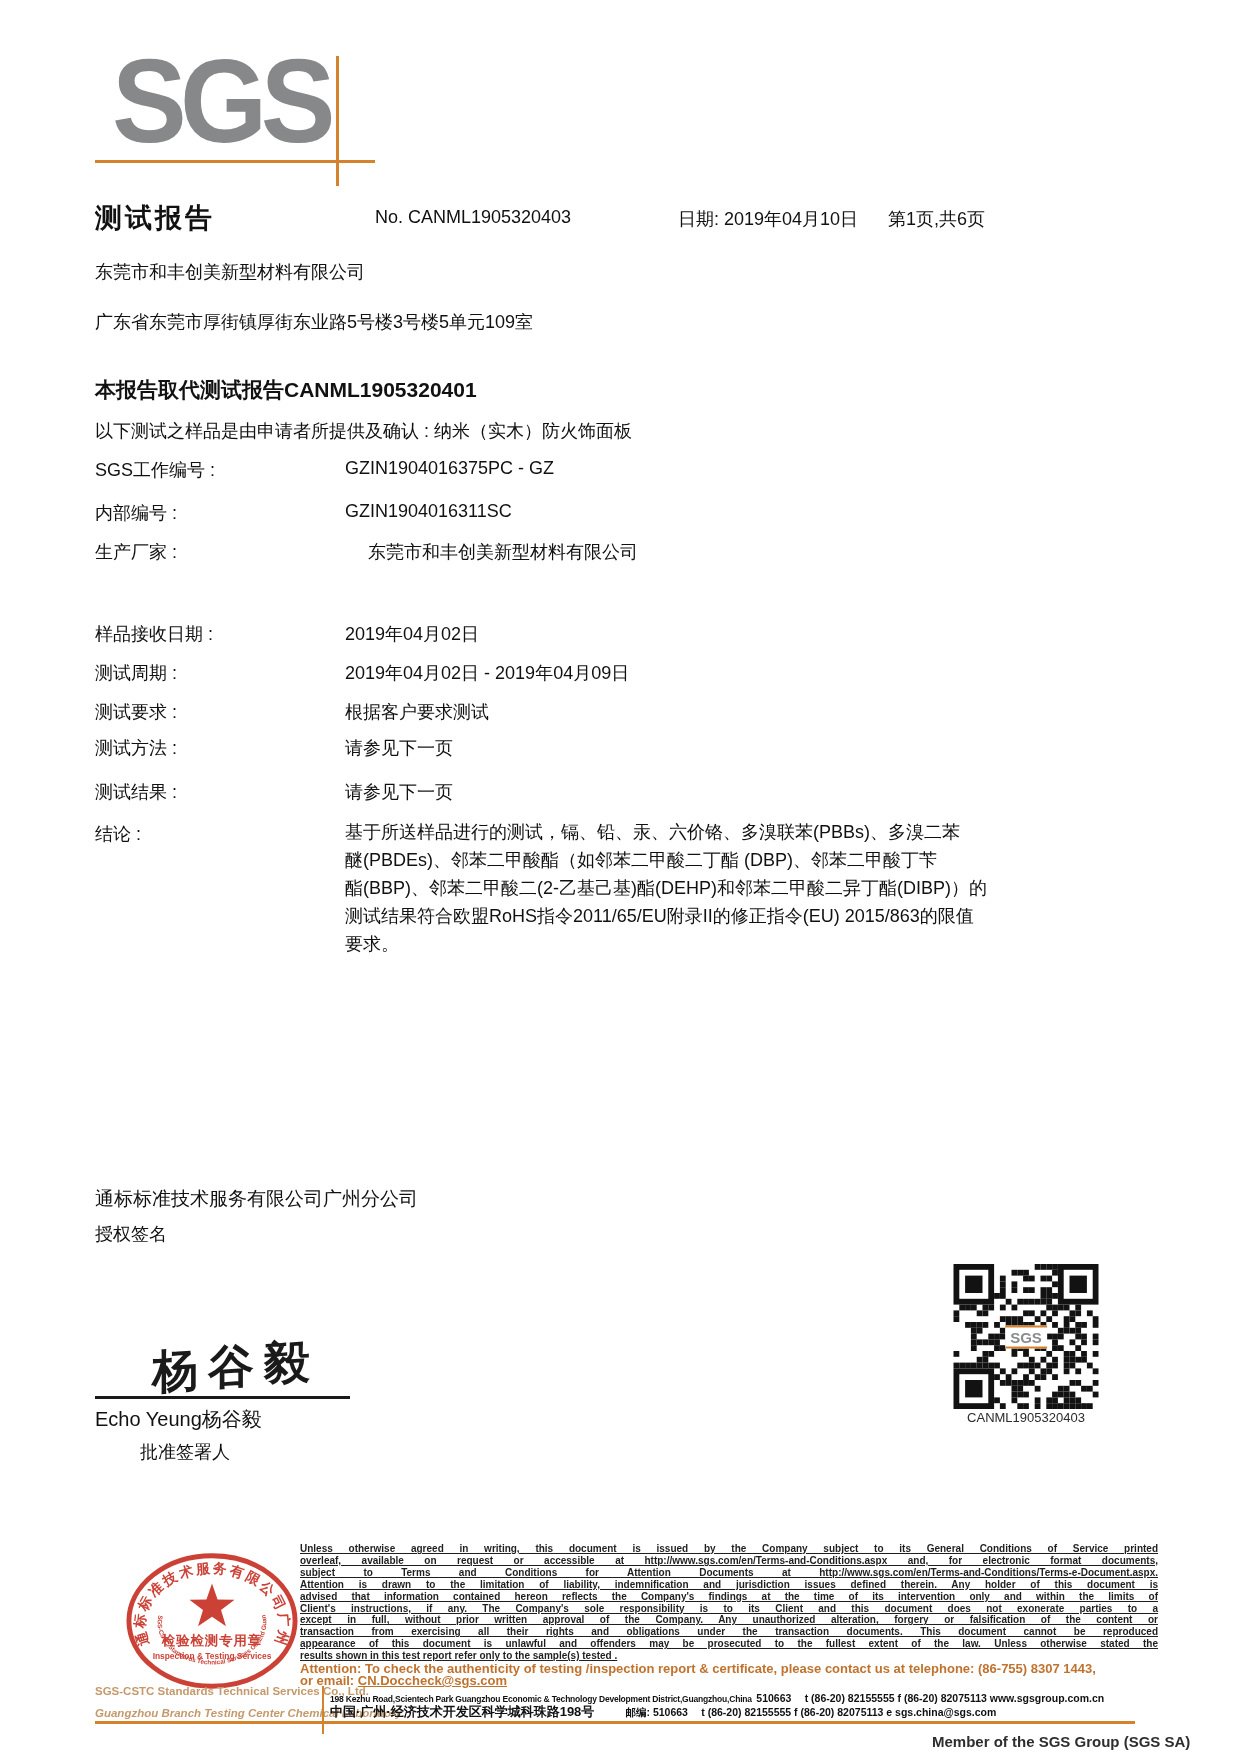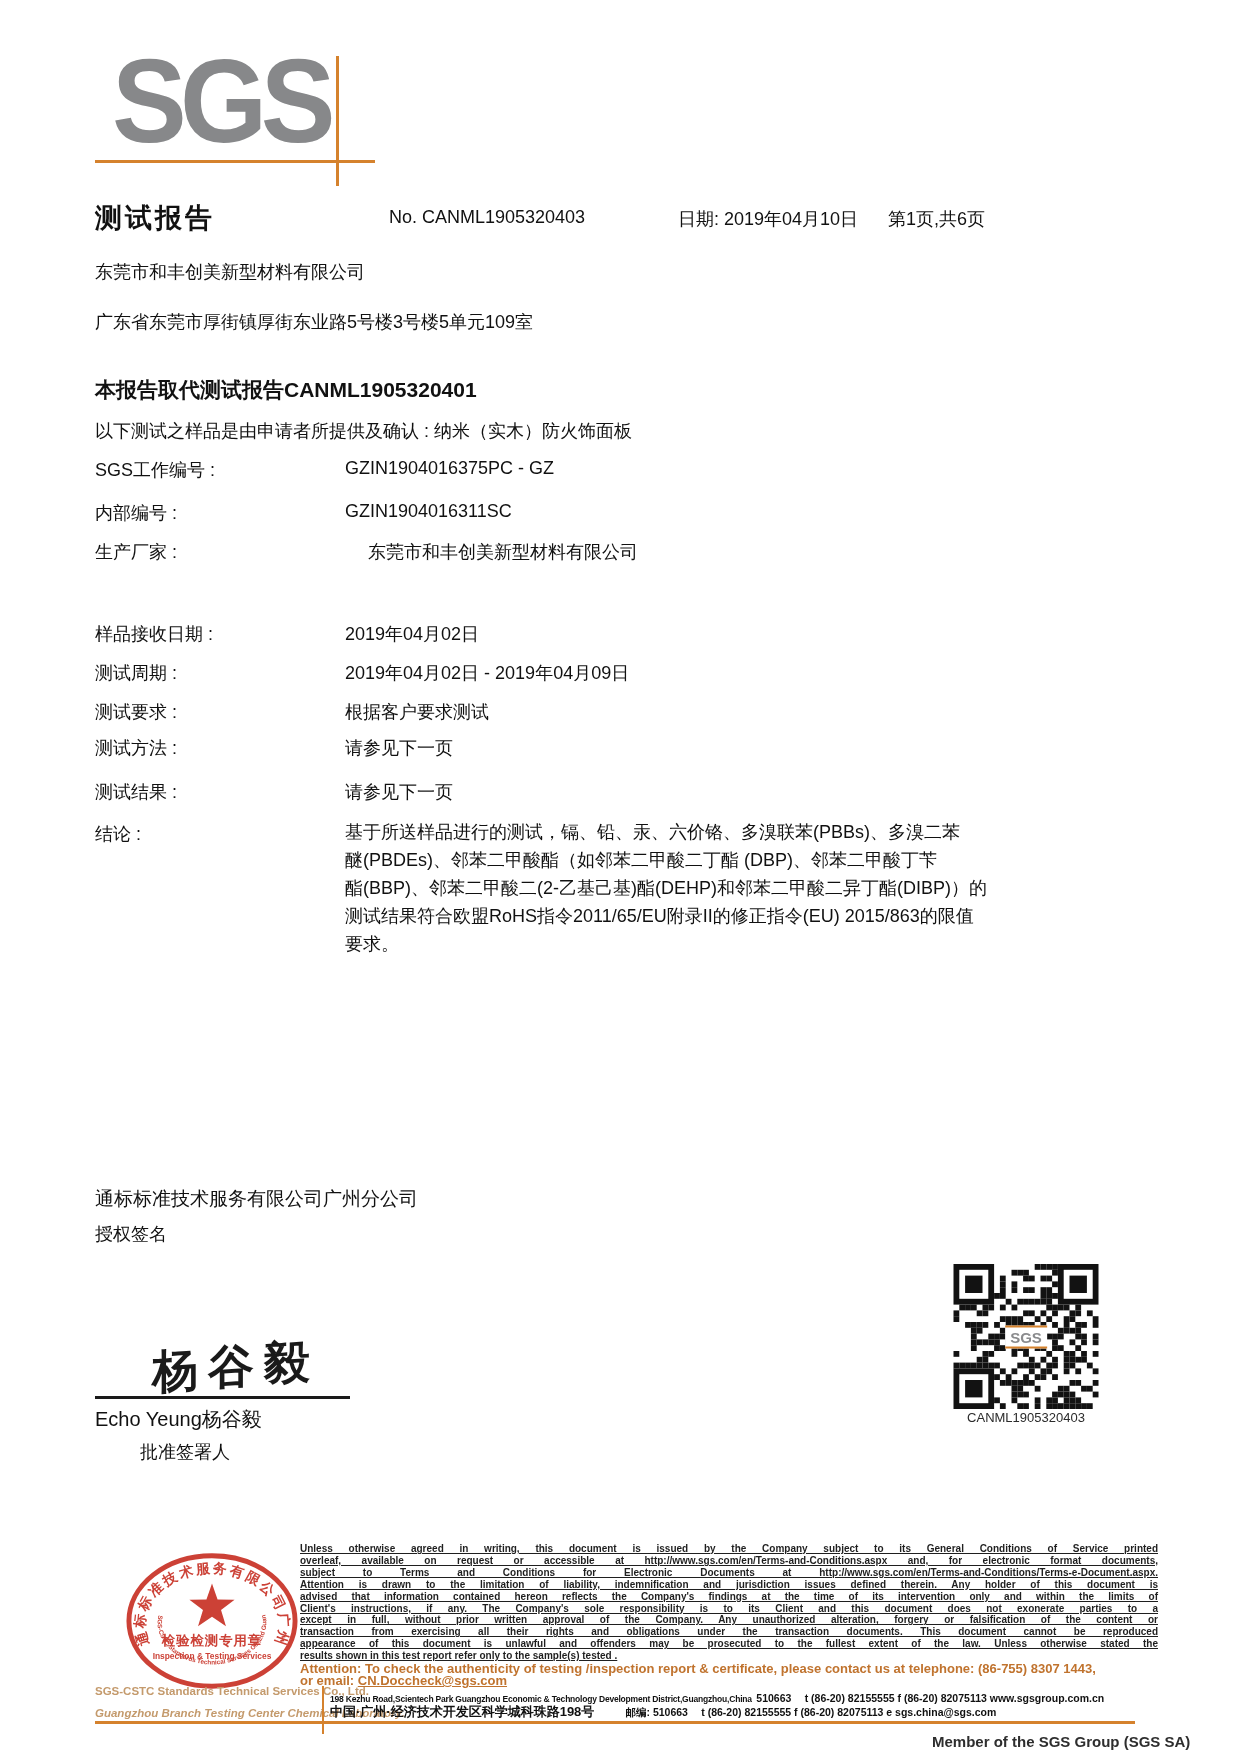--- a/index.html
+++ b/index.html
@@ -43,21 +43,21 @@
 </head>
 <body>
 
 <div class="page">
 
   <div class="abs logo-text" style="left:112px;top:42px;">SGS</div>
   <div class="abs rule-orange" style="left:95px;top:160px;width:280px;height:3px;"></div>
   <div class="abs rule-orange" style="left:336px;top:56px;width:3px;height:130px;"></div>
 
   <div class="abs title" style="left:95px;top:200px;text-align:center;">测试报告</div>
-  <div class="abs hdr" style="left:389px;top:207px;">No. CANML1905320403</div>
+  <div class="abs hdr" style="left:375px;top:207px;">No. CANML1905320403</div>
   <div class="abs hdr" style="left:678px;top:207px;">日期: 2019年04月10日</div>
   <div class="abs hdr" style="left:888px;top:207px;">第1页,共6页</div>
 
   <div class="abs body-line" style="left:95px;top:260px;">东莞市和丰创美新型材料有限公司</div>
   <div class="abs body-line" style="left:95px;top:310px;text-align:center;">广东省东莞市厚街镇厚街东业路5号楼3号楼5单元109室</div>
 
   <div class="abs bold-line" style="left:95px;top:376px;">本报告取代测试报告CANML1905320401</div>
   <div class="abs body-line" style="left:95px;top:419px;">以下测试之样品是由申请者所提供及确认 : 纳米（实木）防火饰面板</div>
 
   <div class="abs field-row" style="top:458px;">
@@ -367,21 +367,21 @@
     <text x="0" y="24" text-anchor="middle" fill="#c5271b" font-size="13.5" font-weight="bold" letter-spacing="1">检验检测专用章</text>
     <text x="0" y="38" text-anchor="middle" fill="#c5271b" font-size="8.5" font-weight="bold">Inspection &amp; Testing Services</text>
   </svg>
 
   <div class="abs tan" style="left:95px;top:1680px;">SGS-CSTC Standards Technical Services Co., Ltd.</div>
   <div class="abs tan" style="left:95px;top:1702px;font-style:italic;">Guangzhou Branch Testing Center Chemical Laboratory.</div>
 
   <div class="abs legal" style="left:300px;top:1543px;">
     <div class="legal-line">Unless otherwise agreed in writing, this document is issued by the Company subject to its General Conditions of Service printed</div>
     <div class="legal-line">overleaf, available on request or accessible at http://www.sgs.com/en/Terms-and-Conditions.aspx and, for electronic format documents,</div>
-    <div class="legal-line">subject to Terms and Conditions for Electronic Documents at http://www.sgs.com/en/Terms-and-Conditions/Terms-e-Document.aspx.</div>
+    <div class="legal-line">subject to Terms and Conditions for Attention Documents at http://www.sgs.com/en/Terms-and-Conditions/Terms-e-Document.aspx.</div>
     <div class="legal-line">Attention is drawn to the limitation of liability, indemnification and jurisdiction issues defined therein. Any holder of this document is</div>
     <div class="legal-line">advised that information contained hereon reflects the Company's findings at the time of its intervention only and within the limits of</div>
     <div class="legal-line">Client's instructions, if any. The Company's sole responsibility is to its Client and this document does not exonerate parties to a</div>
     <div class="legal-line">except in full, without prior written approval of the Company. Any unauthorized alteration, forgery or falsification of the content or</div>
     <div class="legal-line">transaction from exercising all their rights and obligations under the transaction documents. This document cannot be reproduced</div>
     <div class="legal-line">appearance of this document is unlawful and offenders may be prosecuted to the fullest extent of the law. Unless otherwise stated the</div>
     <div class="legal-line last">results shown in this test report refer only to the sample(s) tested .</div>
   </div>
 
   <div class="abs attention" style="left:300px;top:1663px;width:860px;">

